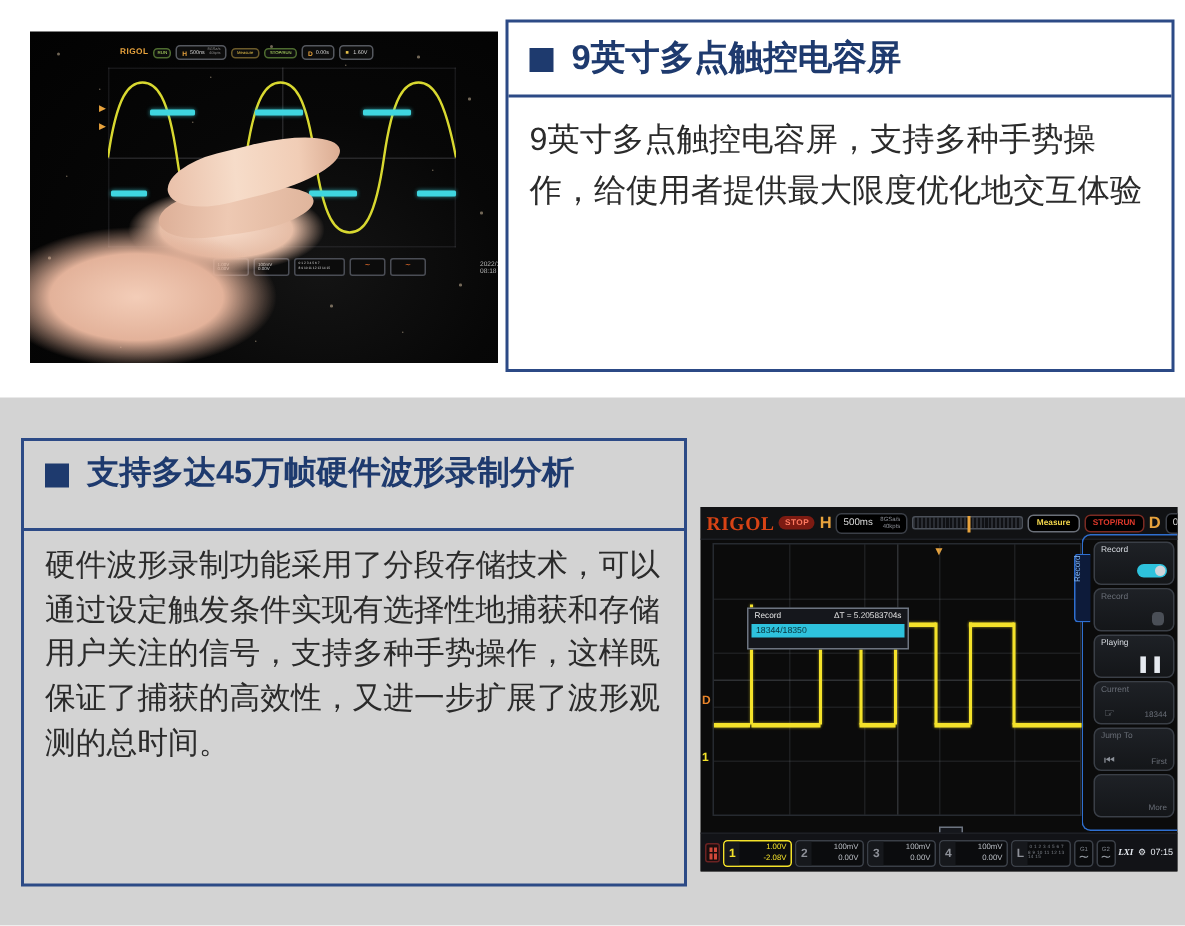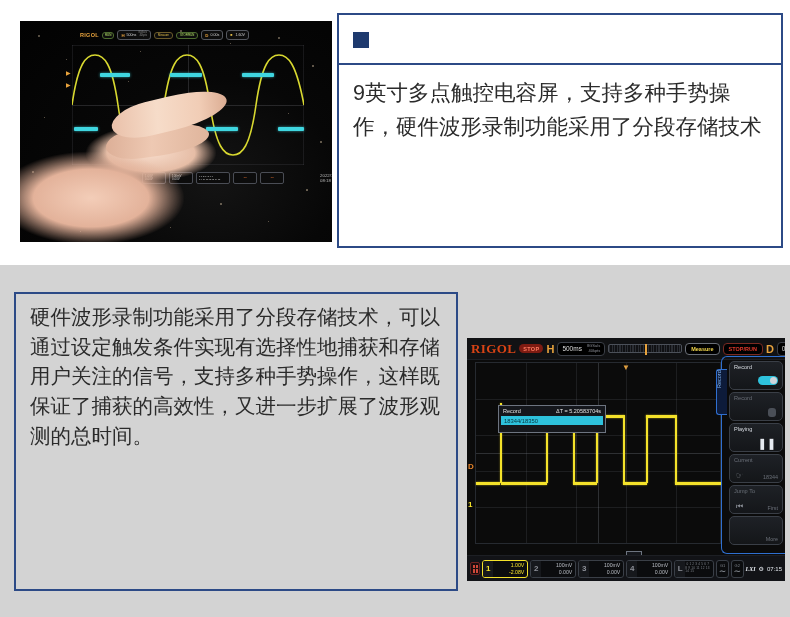--- a/index.html
+++ b/index.html
@@ -362,27 +362,32 @@
 
       <div class="hand"></div>
       <div class="finger2"></div>
       <div class="finger"></div>
     </div>
   </div>
 
   <div class="card" id="card-touch">
     <div class="card-head">
       <span class="bullet"></span>
+      <span class="card-title">9英寸多点触控电容屏</span>
     </div>
     <div class="card-body">
-      <p>9英寸多点触控电容屏，支持多种手势操作，硬件波形录制功能采用了分段存储技术</p>
+      <p>9英寸多点触控电容屏，支持多种手势操作，给使用者提供最大限度优化地交互体验</p>
     </div>
   </div>
 
   <div class="card" id="card-record">
+    <div class="card-head">
+      <span class="bullet"></span>
+      <span class="card-title">支持多达45万帧硬件波形录制分析</span>
+    </div>
     <div class="card-body">
       <p>硬件波形录制功能采用了分段存储技术，可以通过设定触发条件实现有选择性地捕获和存储用户关注的信号，支持多种手势操作，这样既保证了捕获的高效性，又进一步扩展了波形观测的总时间。</p>
     </div>
   </div>
 
   <div id="scope-shot">
 
     <div class="s-top">
       <span class="s-brand">RIGOL</span>
       <span class="s-stop">STOP</span>

